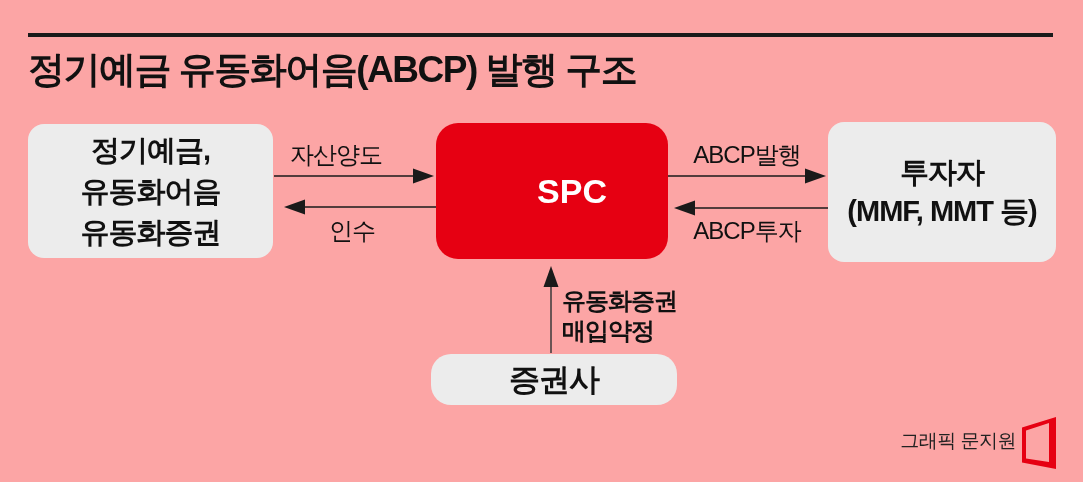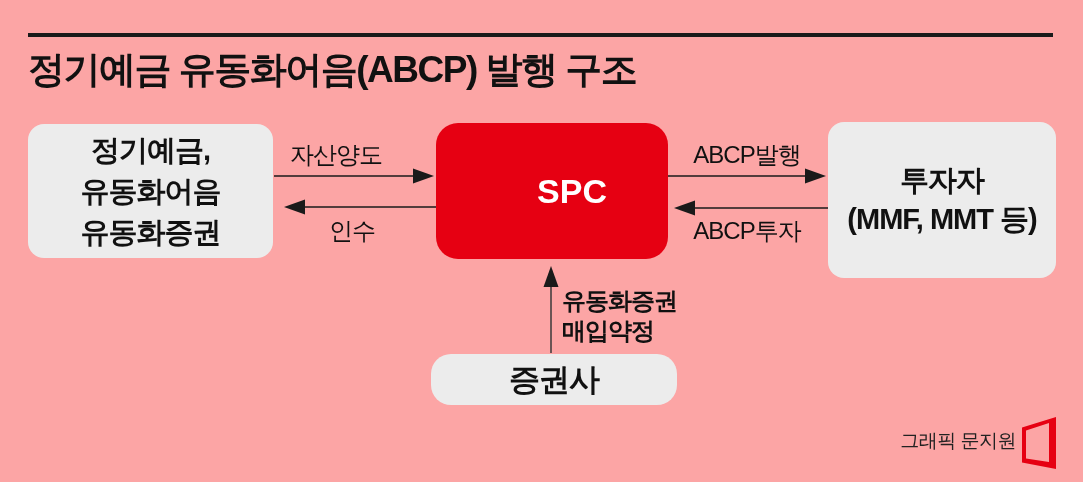--- a/index.html
+++ b/index.html
@@ -60,21 +60,21 @@
   .box-spc {
     left: 436px; top: 123px;
     width: 232px; height: 136px;
     border-radius: 22px;
     font-size: 34px;
     color: #ffffff;
     letter-spacing: 0px;
   }
   .box-investors {
     left: 828px; top: 122px;
-    width: 228px; height: 156px;
+    width: 228px; height: 140px;
     border-radius: 16px;
     font-size: 29px; line-height: 39px;
     letter-spacing: -1px;
     white-space: nowrap;
   }
   .box-securities {
     left: 431px; top: 354px;
     width: 246px; height: 51px;
     border-radius: 20px;
     font-size: 31px;

